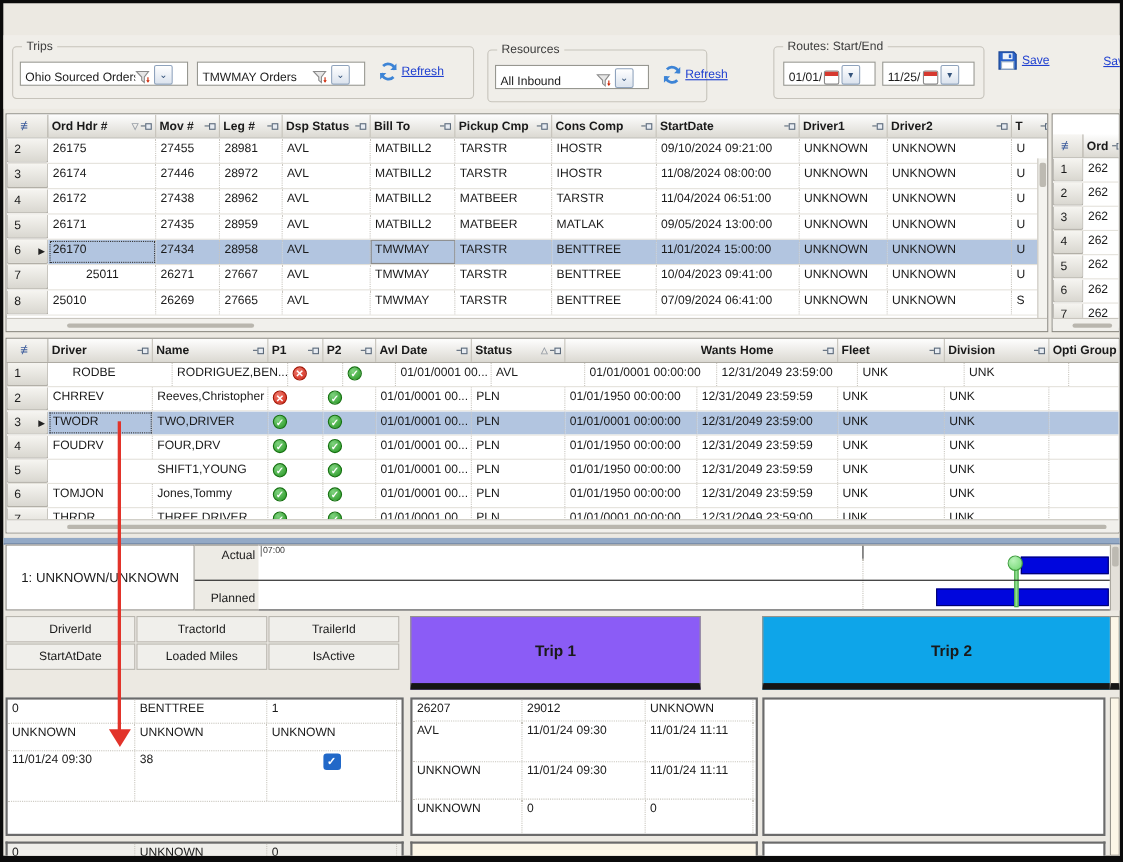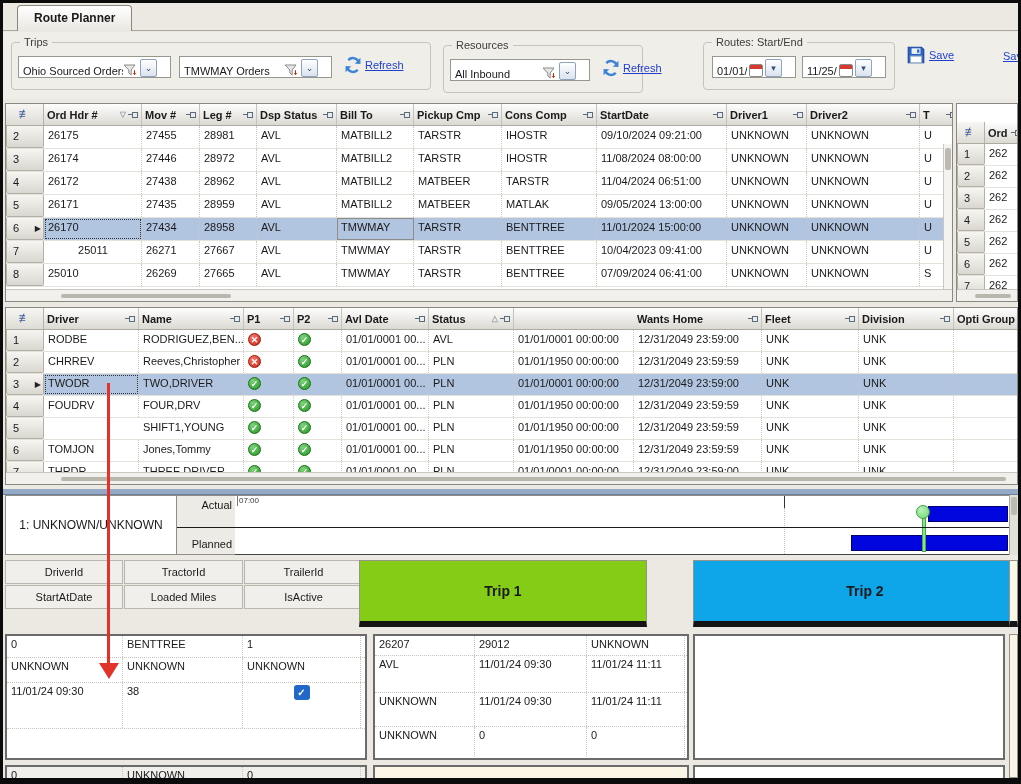--- a/index.html
+++ b/index.html
@@ -75,44 +75,39 @@
 .ft-cell{height:24px;margin-right:1px;background:#f0efeb;border:1px solid #b9b6ae;display:flex;align-items:center;justify-content:center}
 #fieldTable{position:absolute;left:2px;top:557px;width:364px}
 .card{position:absolute;border:2px solid #6b6b6b;background:#fff;overflow:hidden}
 #routeCard{left:2px;top:631px;width:362px;height:126px}
 #trip1Card{left:370px;top:631px;width:316px;height:126px}
 #trip2Card{left:690px;top:631px;width:312px;height:126px}
 .c-row{display:flex;border-bottom:1px dotted #c8c5bd}
 .c-cell{flex:none;padding:2px 4px;border-right:1px dotted #c8c5bd;white-space:nowrap;overflow:hidden}
 .cbx{display:inline-block;width:16px;height:15px;background:#2168c8;border-radius:3px;color:#fff;font-size:10px;font-weight:bold;text-align:center;line-height:15px}
 .tripHdr{position:absolute;top:557px;height:67px;border:1px solid #96938b;border-bottom:6px solid #151515;display:flex;align-items:center;justify-content:center;font-weight:bold;font-size:14px}
-#trip1Hdr{left:356px;width:288px;background:#84cc16}
+#trip1Hdr{left:370px;width:264px;background:#8b5cf6}
 #trip2Hdr{left:690px;width:344px;background:#0ea5e9}
 #trip3Hdr{left:1006px;width:9px;background:#fcf6e7}
 #rightStrip{position:absolute;left:1006px;top:631px;width:9px;height:144px;background:#fcf6e7;border:1px solid #96938b}
 .bstrip{position:absolute;top:762px;height:16px;border:2px solid #6b6b6b;border-bottom:none;overflow:hidden}
 #blStrip{left:2px;width:362px;background:#f0efeb;display:flex}
 #blStrip .c-cell{padding-top:2px}
 #t1Strip{left:370px;width:316px;background:#fcf6e7}
 #t2Strip{left:690px;width:312px;background:#fff}
 
 
 #redArrow{position:absolute;left:104px;top:380px;width:3px;height:281px;background:#e2332a;z-index:60}
 #redArrowHead{position:absolute;left:96px;top:660px;width:0;height:0;border-left:10px solid transparent;border-right:10px solid transparent;border-top:16px solid #e2332a;z-index:60}
 </style>
 </head>
 <body>
 
 <div id="frame">
 
-  <div id="tabstrip">
-    <div class="tab">
-      <span>Route Planner</span>
-    </div>
-  </div>
 
   <div id="toolbar">
     <div class="grp" style="left:8px;top:10px;width:420px;height:48px">
       <span class="glabel">Trips</span>
       <div class="combo" style="left:6px;top:13px;width:153px">
         <span class="txt">Ohio Sourced Orders</span>
         <svg class="funnel" viewBox="0 0 15 13">
             <path d="M1 1h11L8.2 6v5L5.8 9V6z" fill="#e6e6e6" stroke="#8a8a8a"></path>
             <path d="M11.5 6.2v3.2" stroke="#cc2200" fill="none"></path>
             <path d="M9.9 9l1.6 2.2L13.1 9z" fill="#cc2200"></path>
@@ -439,21 +434,21 @@
             <span class="g-ht">Division</span>
             <span class="pin"></span>
           </div>
           <div class="g-h" style="width: 80px;">
             <span class="g-ht">Opti Group</span>
           </div>
         </div>
         <div class="g-body">
           <div class="g-row" style="height: 22px;">
             <div class="g-rn"><span>1</span></div>
-            <div class="g-c" style="width: 95px;"><span>RODBE</span></div>
+            <div class="g-c" style="width: 95px; margin-left: 18px;"><span>RODBE</span></div>
             <div class="g-c" style="width: 105px;"><span>RODRIGUEZ,BEN...</span></div>
             <div class="g-c" style="width: 50px;"><span class="ic-x">✕</span></div>
             <div class="g-c" style="width: 48px;"><span class="ic-ck">✓</span></div>
             <div class="g-c" style="width: 87px;"><span>01/01/0001 00...</span></div>
             <div class="g-c" style="width: 85px;"><span>AVL</span></div>
             <div class="g-c" style="width: 120px;"><span>01/01/0001 00:00:00</span></div>
             <div class="g-c" style="width: 128px;"><span>12/31/2049 23:59:00</span></div>
             <div class="g-c" style="width: 97px;"><span>UNK</span></div>
             <div class="g-c" style="width: 95px;"><span>UNK</span></div>
             <div class="g-c" style="width: 80px;"></div>

